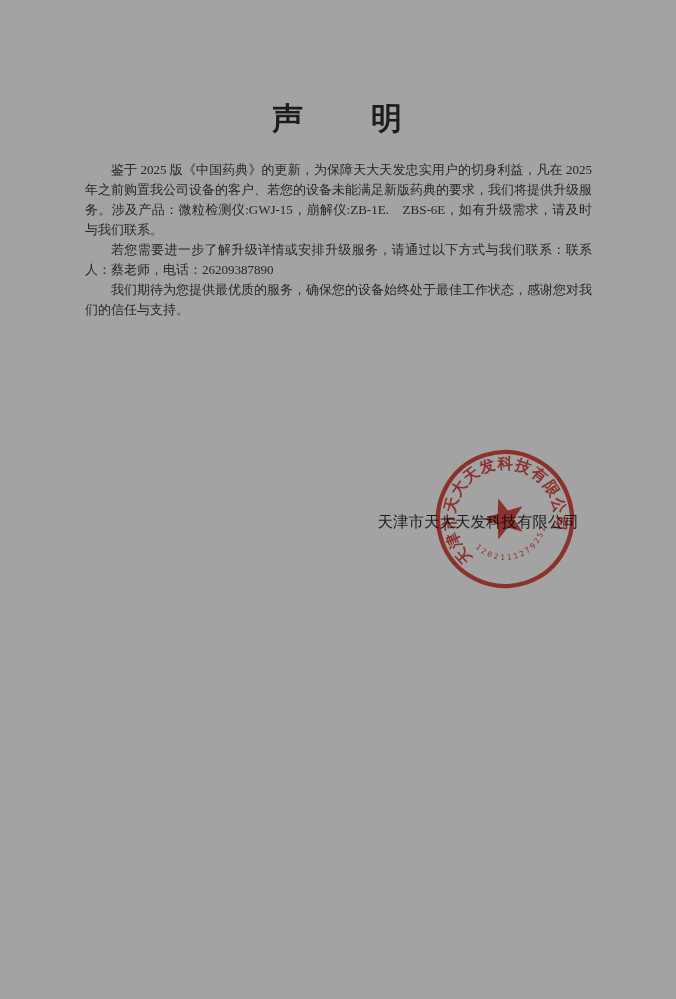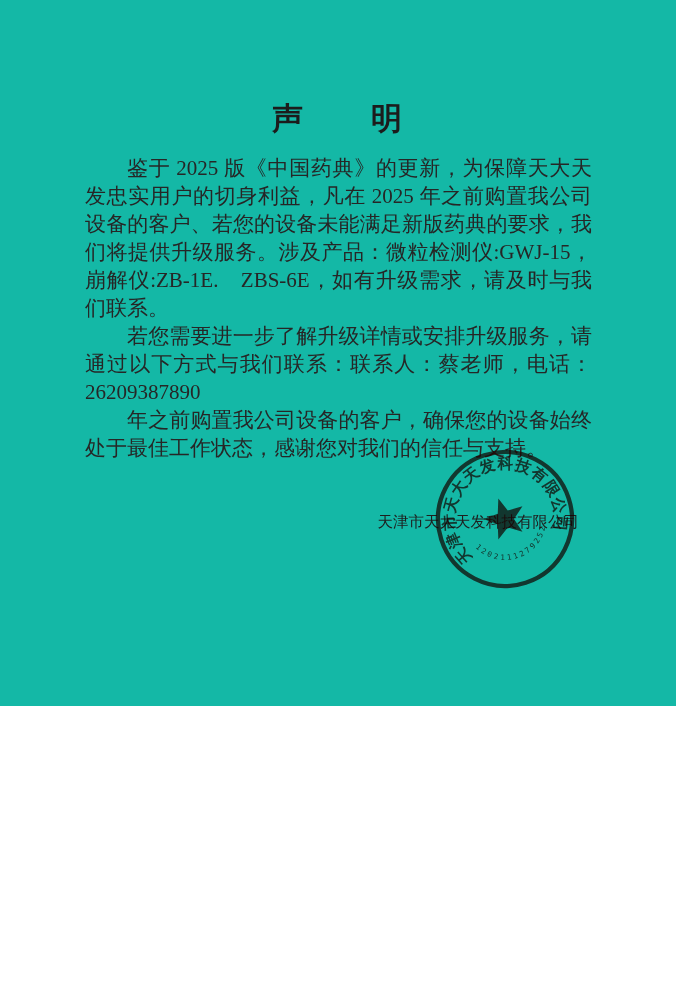--- a/index.html
+++ b/index.html
@@ -4,43 +4,43 @@
 <style>
   * { margin: 0; padding: 0; box-sizing: border-box; }
   html, body { background: #ffffff; }
   body {
     font-family: "Liberation Serif", "DejaVu Serif", serif;
     color: #222222;
   }
   .page {
     position: relative;
     width: 676px;
-    height: 706px;
-    background: #14b8a6;
+    height: 999px;
+    background: #a3a3a3;
     overflow: hidden;
   }
   .doc-title {
     position: absolute;
     top: 98px;
     left: 0;
     width: 100%;
     text-align: center;
     font-size: 31px;
     font-weight: bold;
     color: #1c1c1c;
     letter-spacing: 2px;
     white-space: pre;
   }
   .doc-body {
     position: absolute;
-    top: 154px;
+    top: 160px;
     left: 85px;
     width: 507px;
-    font-size: 21px;
-    line-height: 28px;
+    font-size: 13px;
+    line-height: 20px;
     text-align: justify;
     color: #262626;
   }
   .doc-body p {
     text-indent: 2em;
     margin: 0;
   }
   .signature-block {
     position: absolute;
     top: 506px;
@@ -67,21 +67,21 @@
 </head>
 <body>
 
 <div class="page">
 
   <div class="doc-title">声　　明</div>
 
   <div class="doc-body">
     <p>鉴于 2025 版《中国药典》的更新，为保障天大天发忠实用户的切身利益，凡在 2025 年之前购置我公司设备的客户、若您的设备未能满足新版药典的要求，我们将提供升级服务。涉及产品：微粒检测仪:GWJ-15，崩解仪:ZB-1E.　ZBS-6E，如有升级需求，请及时与我们联系。</p>
     <p>若您需要进一步了解升级详情或安排升级服务，请通过以下方式与我们联系：联系人：蔡老师，电话：26209387890</p>
-    <p>年之前购置我公司设备的客户，确保您的设备始终处于最佳工作状态，感谢您对我们的信任与支持。</p>
+    <p>我们期待为您提供最优质的服务，确保您的设备始终处于最佳工作状态，感谢您对我们的信任与支持。</p>
   </div>
 
   <div class="signature-block">
     <div>天津市天大天发科技有限公司</div>
   </div>
 
   <svg class="seal" viewBox="0 0 200 200" aria-hidden="true">
     <defs>
       <path id="sealTopArc" d="M 39.4,135 A 70,70 0 1 1 160.6,135" fill="none"></path>
       <path id="sealBottomArc" d="M 43,100 A 57,57 0 0 0 157,100" fill="none"></path>

